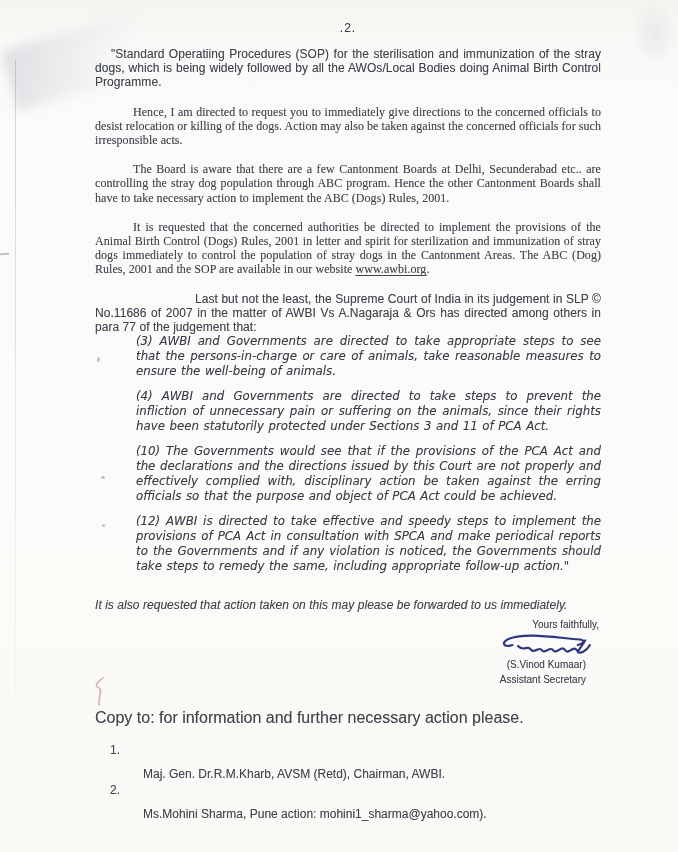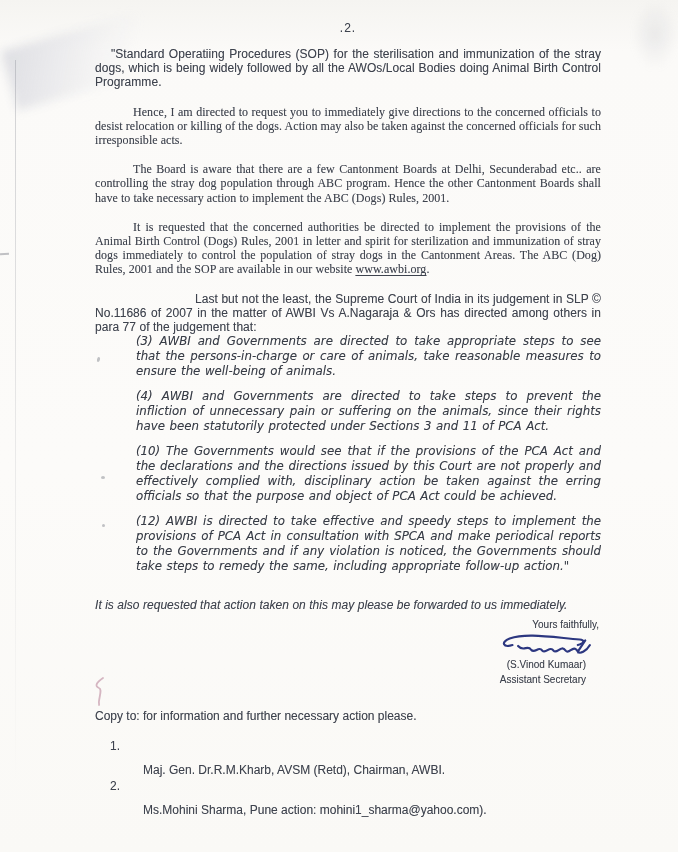--- a/index.html
+++ b/index.html
@@ -102,21 +102,21 @@
     line-height: 14.5px;
   }
   .valediction { margin-right: 2px; }
   .signature {
     width: 104px; height: 28px;
     margin: -1px 2px -6px 0;
   }
   .sig-name, .sig-title { margin-right: 15px; }
   .copy-heading {
     margin-top: 22px;
-    font-size: 12px;
+    font-size: 16px;
   }
   .cc-list { margin-top: 16px; font-size: 12px; line-height: 15.5px; }
   .cc-row { display: flex; }
   .cc-num { width: 48px; padding-left: 15px; box-sizing: border-box; }
   .cc-text { flex: 1; margin-top: 24px; }
 </style>
 </head>
 <body>
 
 <div class="paper">

